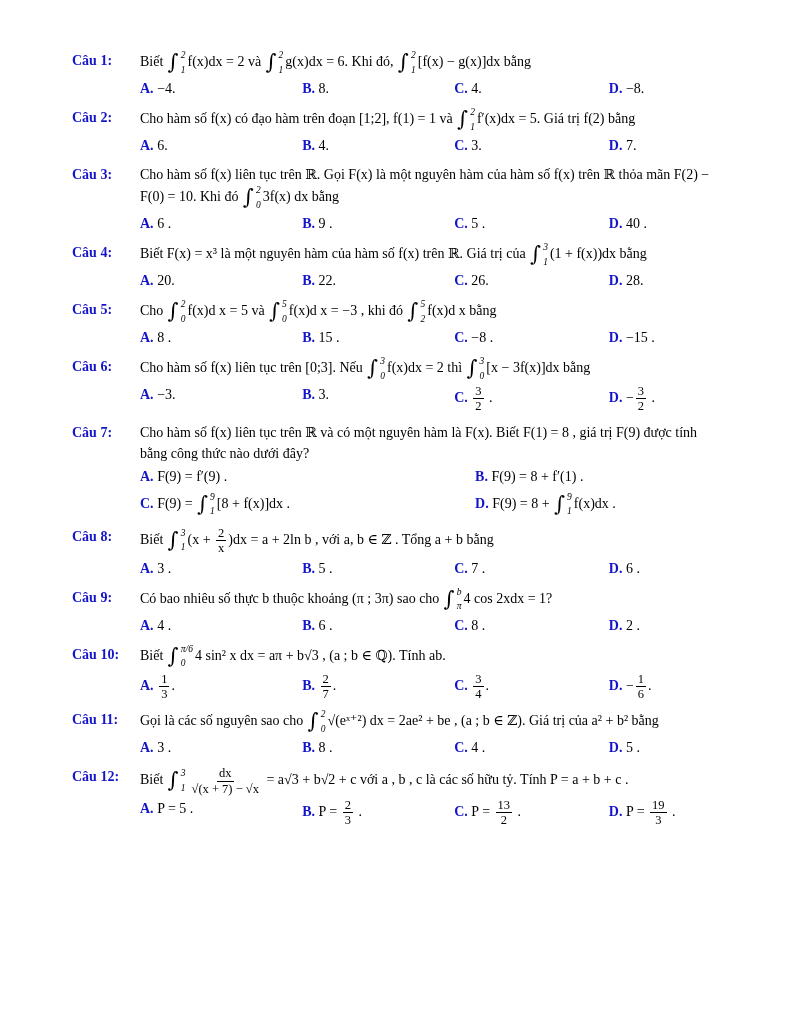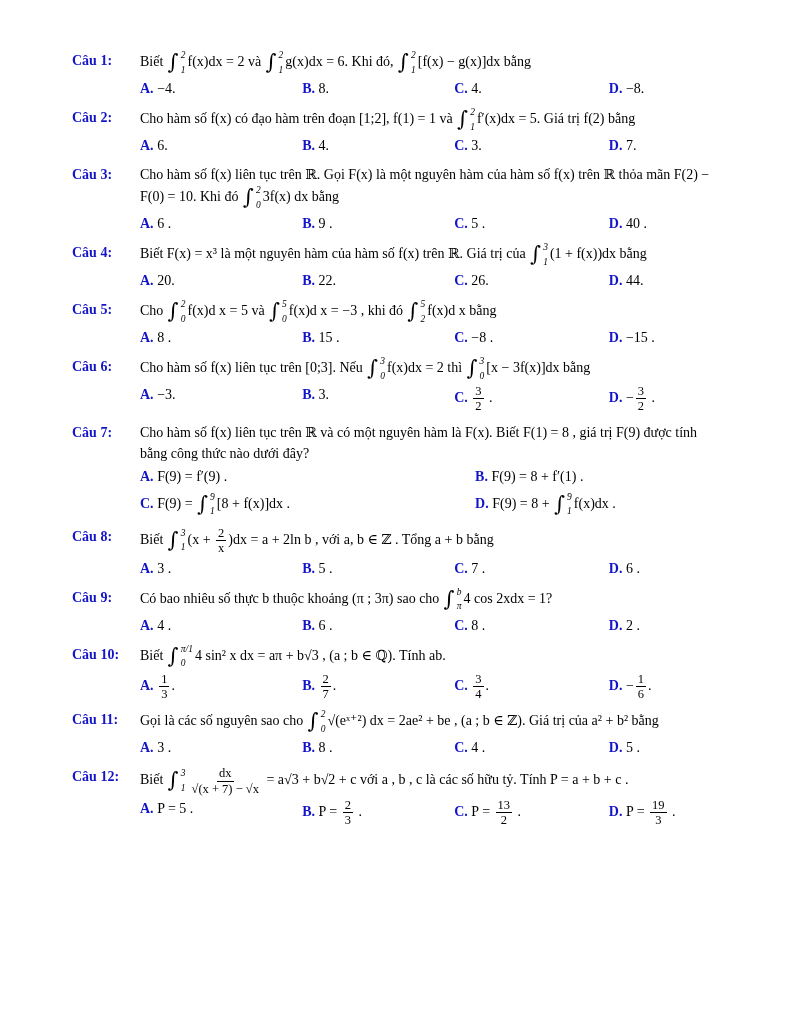--- a/index.html
+++ b/index.html
@@ -117,21 +117,21 @@
               <span class="ilm">
                 <span class="ihi">3</span>
                 <span class="ilo">1</span>
               </span>
             </span>(1 + f(x))dx bằng</div>
         </div>
         <div class="answers cols4">
           <div class="ans"><span class="ans-letter">A.</span> <span class="ans-text">20.</span></div>
           <div class="ans"><span class="ans-letter">B.</span> <span class="ans-text">22.</span></div>
           <div class="ans"><span class="ans-letter">C.</span> <span class="ans-text">26.</span></div>
-          <div class="ans"><span class="ans-letter">D.</span> <span class="ans-text">44.</span></div>
+          <div class="ans"><span class="ans-letter">D.</span> <span class="ans-text">28.</span></div>
         </div>
       </div>
       <div class="q">
         <div class="q-head">
           <span class="q-label">Câu 5:</span>
           <div class="q-body">Cho <span class="int">
               <span class="isg">∫</span>
               <span class="ilm">
                 <span class="ihi">2</span>
                 <span class="ilo">0</span>
@@ -249,21 +249,21 @@
           <div class="ans"><span class="ans-letter">C.</span> <span class="ans-text">8 .</span></div>
           <div class="ans"><span class="ans-letter">D.</span> <span class="ans-text">2 .</span></div>
         </div>
       </div>
       <div class="q">
         <div class="q-head">
           <span class="q-label">Câu 10:</span>
           <div class="q-body">Biết <span class="int">
               <span class="isg">∫</span>
               <span class="ilm">
-                <span class="ihi">π/1</span>
+                <span class="ihi">π/6</span>
                 <span class="ilo">0</span>
               </span>
             </span>4 sin² x dx = aπ + b√3 , (a ; b ∈ ℚ). Tính ab.</div>
         </div>
         <div class="answers cols4">
           <div class="ans"><span class="ans-letter">A.</span> <span class="ans-text"><span class="frac">
                 <span class="fn">1</span>
                 <span class="fd">3</span>
               </span>.</span></div>
           <div class="ans"><span class="ans-letter">B.</span> <span class="ans-text"><span class="frac">

